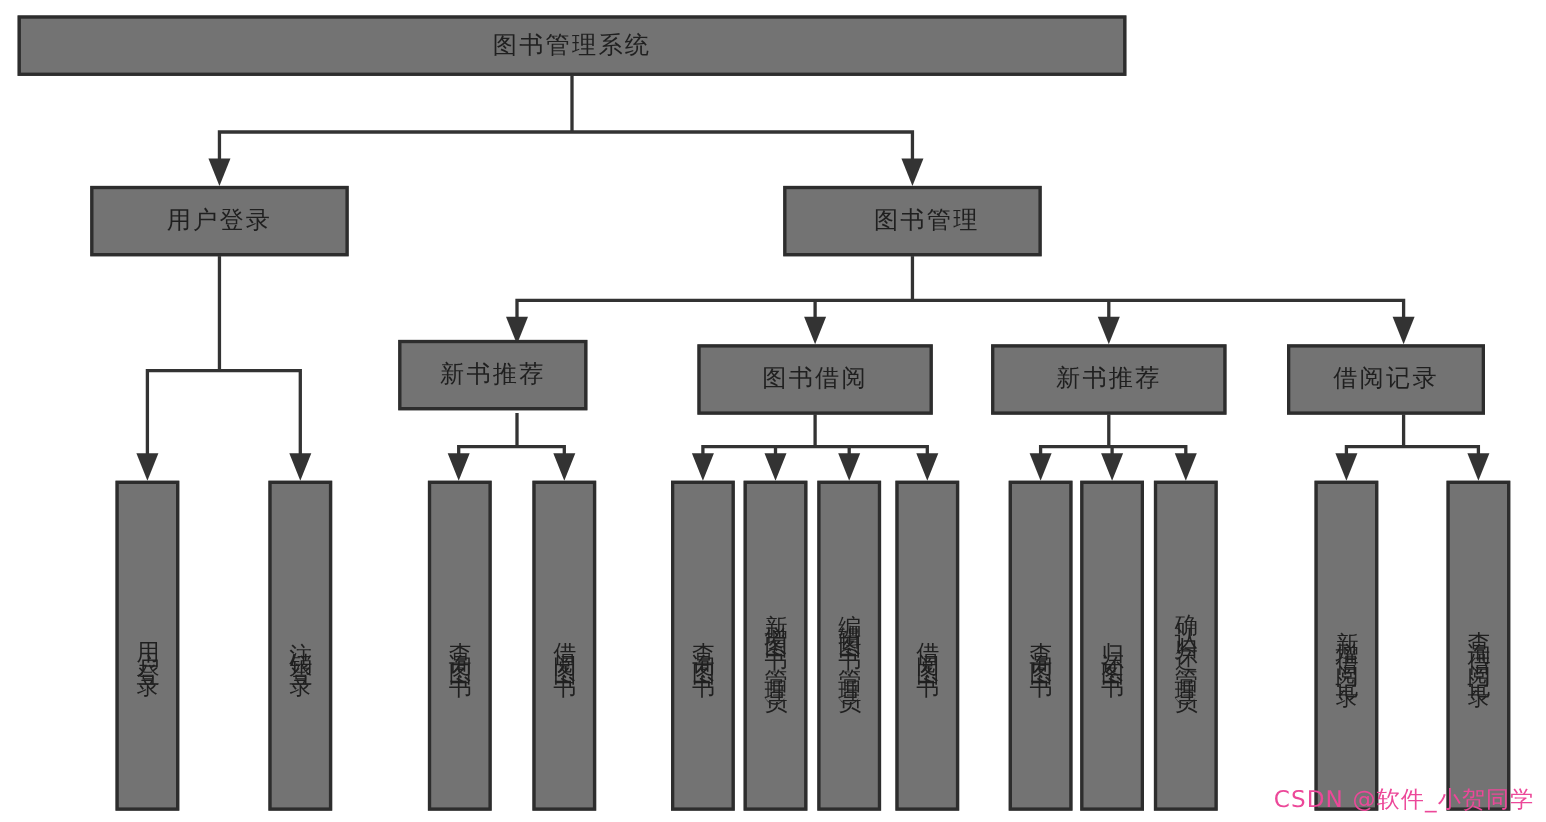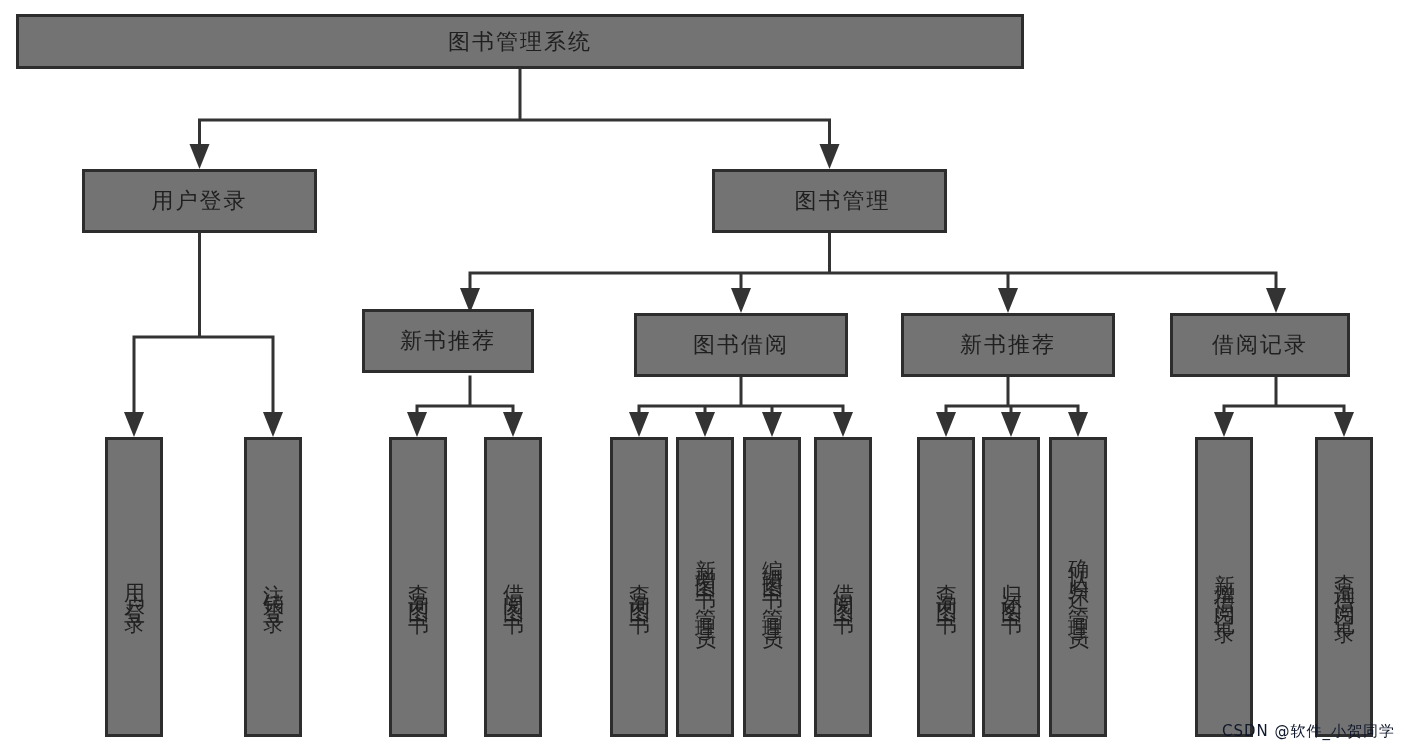--- a/index.html
+++ b/index.html
@@ -28,22 +28,22 @@
   .vnode{
     top:437px;width:58px;height:300px;
     writing-mode:vertical-rl;
     font-size:21px;
     letter-spacing:10px;
     line-height:1;
   }
   .watermark{
     position:absolute;
     right:10px;bottom:6px;
-    color:#0f172a;
-    font-size:15px;
+    color:#ec4899;
+    font-size:21px;
     letter-spacing:1px;
     z-index:5;
     white-space:nowrap;
   }
 </style>
 </head>
 <body>
 
 <div class="canvas">
 

